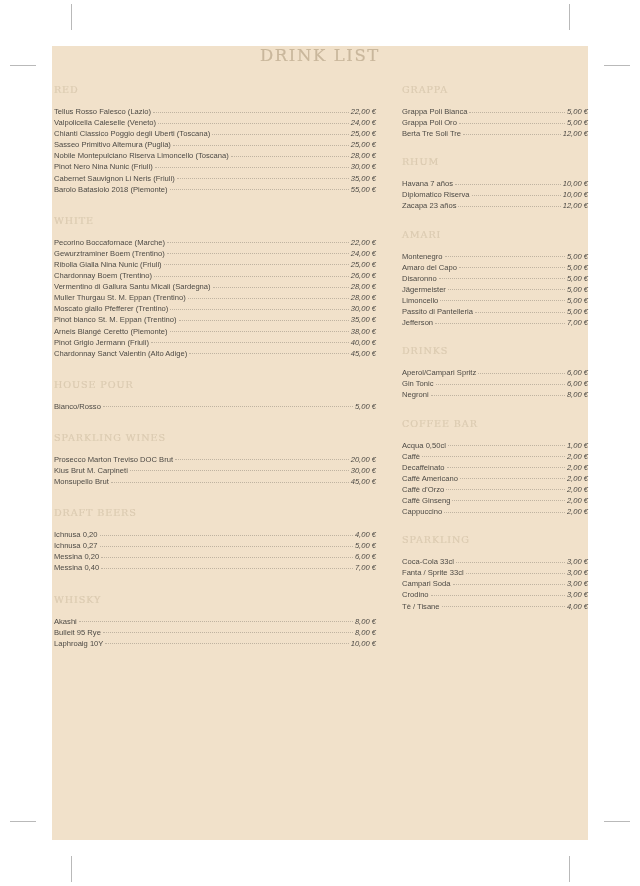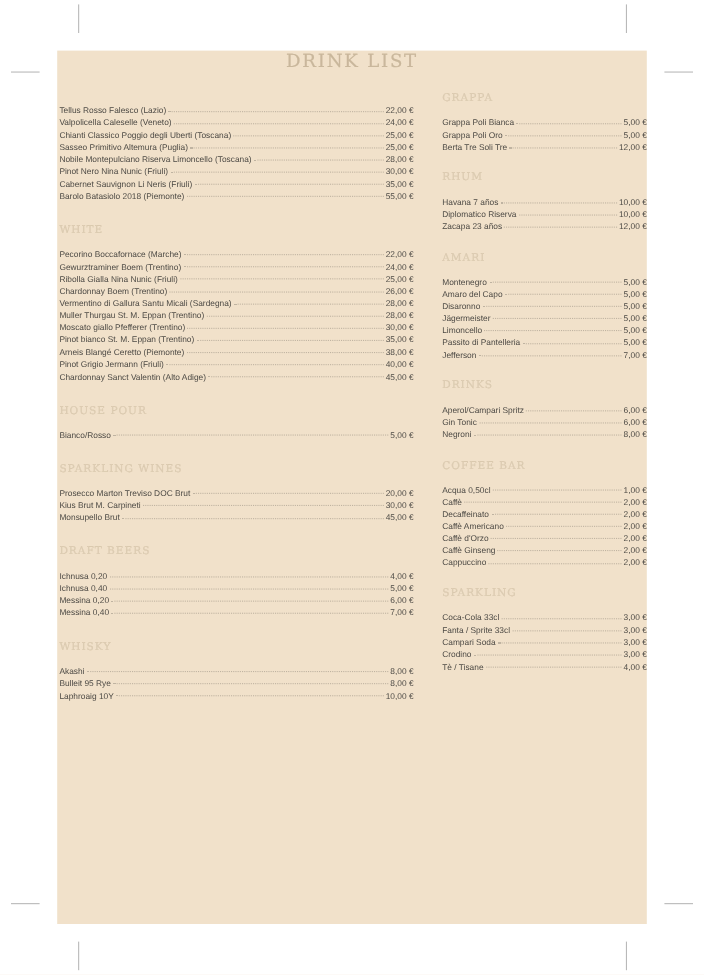--- a/index.html
+++ b/index.html
@@ -85,21 +85,21 @@
   .item .nm { flex: 0 0 auto; }
   .item .dots {
     flex: 1 1 auto;
     margin: 0 2px;
     position: relative;
     top: -1.5px;
     height: 1px;
     overflow: hidden;
     border-bottom: 1px dotted #bfb3a1;
   }
-  .item .pr { flex: 0 0 auto; text-align: left; }
+  .item .pr { flex: 0 0 auto; text-align: left; font-style: italic; }
 
   
   .gap-sec { height: 20px; }
   .gap-sec-sm { height: 17px; }
 </style>
 </head>
 <body>
 
 <div id="page">
 
@@ -114,20 +114,21 @@
   <div class="cropmark cm-h" style="left:10px;  top:821px;"></div>
   <div class="cropmark cm-v" style="left:71px;  top:856px;"></div>
 
   <div class="cropmark cm-h" style="left:604px; top:821px;"></div>
   <div class="cropmark cm-v" style="left:569px; top:856px;"></div>
 
   <div class="title">DRINK LIST</div>
 
   <div class="col col-left" id="col-left">
       <div class="section">
+        <div class="sec-head">RED</div>
         <div class="items">
           <div class="item">
             <span class="nm">Tellus Rosso Falesco (Lazio)</span>
             <span class="dots"></span>
             <span class="pr">22,00 €</span>
           </div>
           <div class="item">
             <span class="nm">Valpolicella Caleselle (Veneto)</span>
             <span class="dots"></span>
             <span class="pr">24,00 €</span>
@@ -260,21 +261,21 @@
       <div class="gap-sec"></div>
       <div class="section">
         <div class="sec-head">DRAFT BEERS</div>
         <div class="items">
           <div class="item">
             <span class="nm">Ichnusa 0,20</span>
             <span class="dots"></span>
             <span class="pr">4,00 €</span>
           </div>
           <div class="item">
-            <span class="nm">Ichnusa 0,40</span>
+            <span class="nm">Ichnusa 0,27</span>
             <span class="dots"></span>
             <span class="pr">5,00 €</span>
           </div>
           <div class="item">
             <span class="nm">Messina 0,20</span>
             <span class="dots"></span>
             <span class="pr">6,00 €</span>
           </div>
           <div class="item">
             <span class="nm">Messina 0,40</span>

